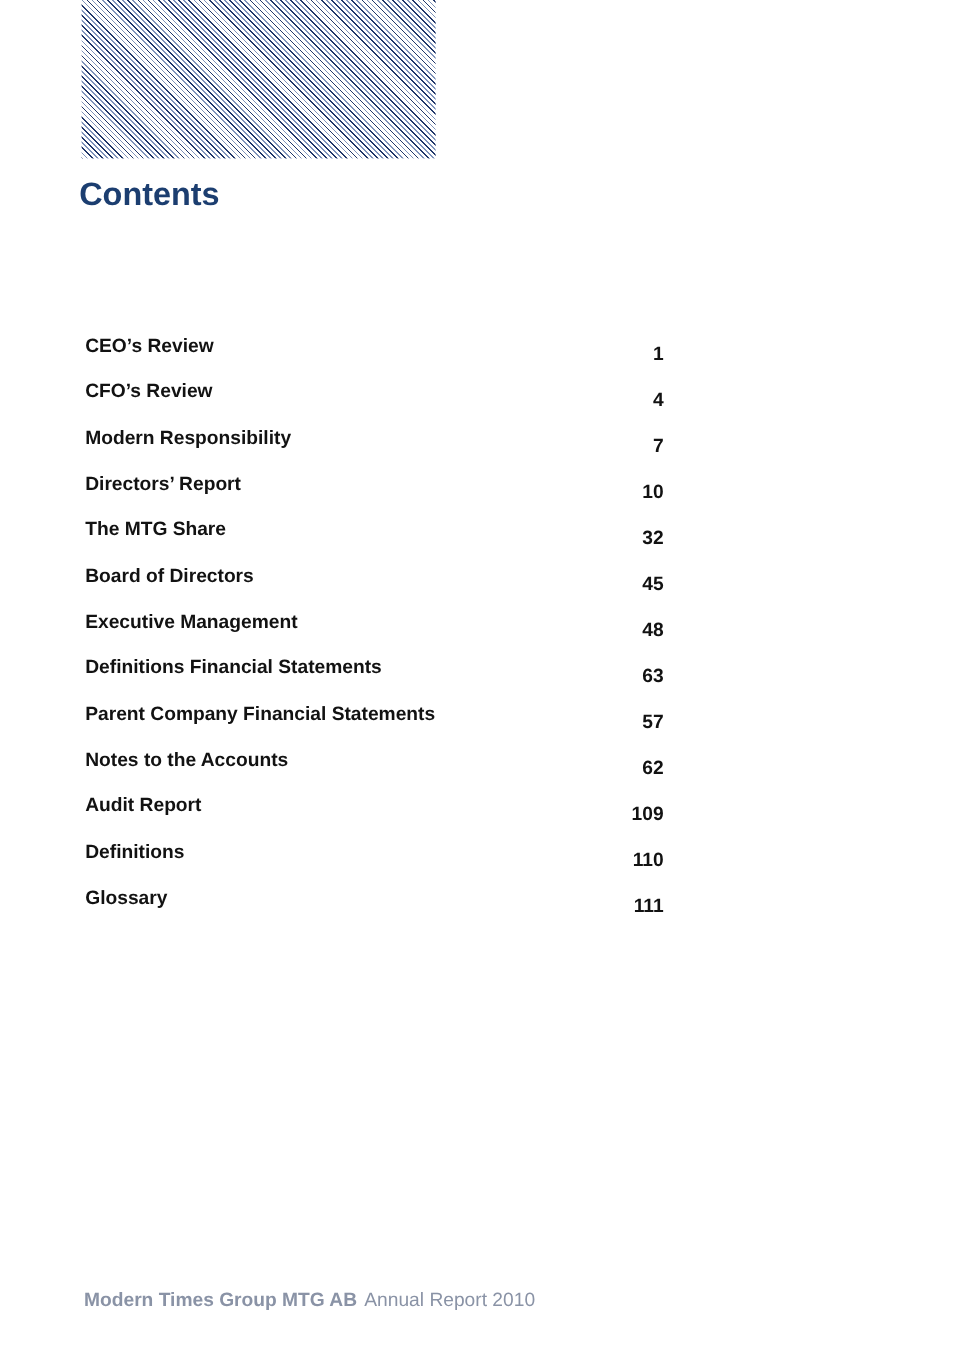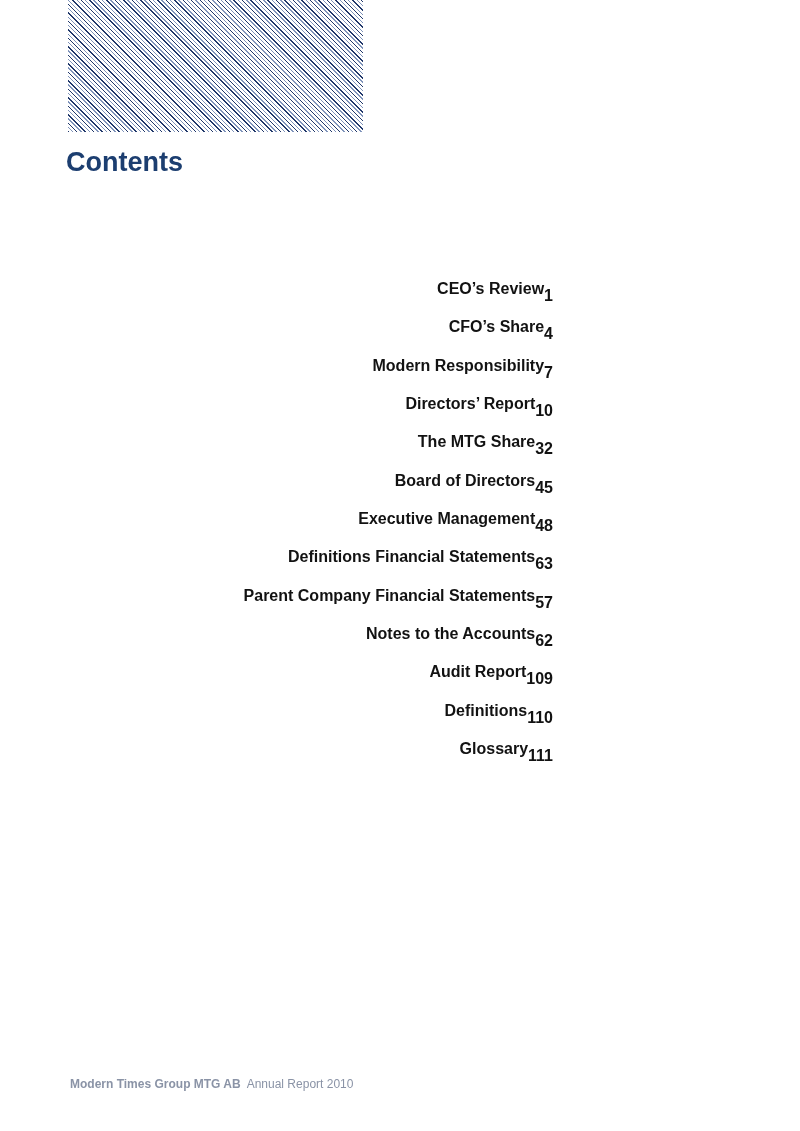--- a/index.html
+++ b/index.html
@@ -40,21 +40,21 @@
   }
   .toc-list {
     position: absolute;
     left: 71px;
     top: 276px;
     width: 482px;
   }
   .toc-row {
     height: 38.35px;
     display: flex;
-    justify-content: flex-end;
+    justify-content: space-between;
     align-items: flex-start;
   }
   .toc-label {
     font-size: 16px;
     line-height: 19px;
     font-weight: bold;
     color: #121212;
     padding-top: 3px;
     white-space: nowrap;
   }
@@ -64,21 +64,21 @@
     font-weight: bold;
     color: #121212;
     padding-top: 10px;
     text-align: right;
     white-space: nowrap;
   }
   .footer-line {
     position: absolute;
     left: 70px;
     top: 1076px;
-    font-size: 12px;
+    font-size: 16px;
     line-height: 16px;
     color: #8a93a6;
     white-space: nowrap;
   }
   .footer-bold {
     font-weight: bold;
   }
   .footer-regular {
     font-weight: normal;
     margin-left: 6px;
@@ -91,21 +91,21 @@
 
 <h1 class="contents-heading">Contents</h1>
 
 <div class="toc-list">
   <div class="toc-row">
     <span class="toc-label">CEO’s Review</span>
     <span class="toc-page">1</span>
   </div>
 
   <div class="toc-row">
-    <span class="toc-label">CFO’s Share</span>
+    <span class="toc-label">CFO’s Review</span>
     <span class="toc-page">4</span>
   </div>
 
 
   <div class="toc-row">
     <span class="toc-label">Modern Responsibility</span>
     <span class="toc-page">7</span>
   </div>
 
   <div class="toc-row">

